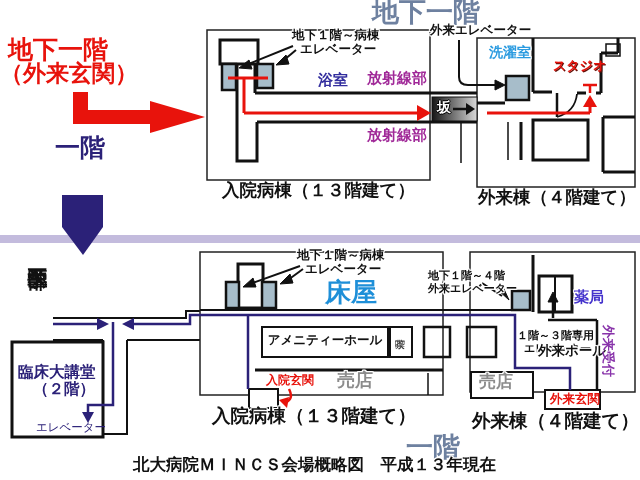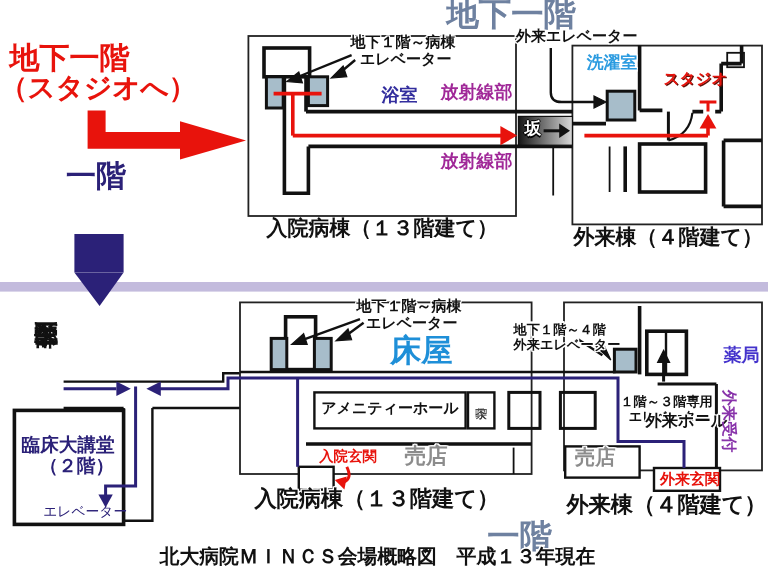--- a/index.html
+++ b/index.html
@@ -156,21 +156,21 @@
     <rect x="62" y="195" width="41" height="32"></rect>
     <polygon points="62,227 103,227 83,255"></polygon>
   </g>
 </svg>
 
 <div class="lbl slate" style="left:372px;top:-2px;">地下一階</div>
 <div class="lbl slate" style="left:406px;top:433px;">一階</div>
 <div class="lbl halo" style="left:133px;top:456px;font-size:16.5px;color:#111;">北大病院ＭＩＮＣＳ会場概略図　平成１３年現在</div>
 
 <div class="lbl red" style="left:8px;top:36px;font-size:25px;">地下一階</div>
-<div class="lbl red" style="left:0px;top:61px;font-size:23px;">（スタジオへ）</div>
+<div class="lbl red" style="left:0px;top:61px;font-size:23px;">（外来玄関）</div>
 <div class="lbl navy" style="left:55px;top:134px;font-size:25px;">一階</div>
 
 <div class="lbl small halo" style="left:292px;top:29px;">地下１階～病棟</div>
 <div class="lbl small halo" style="left:300px;top:43px;">エレベーター</div>
 <div class="lbl halo" style="left:318px;top:72px;font-size:15px;color:#332e9e;">浴室</div>
 <div class="lbl magenta halo" style="left:367px;top:70px;font-size:15px;">放射線部</div>
 <div class="lbl magenta halo" style="left:367px;top:127px;font-size:15px;">放射線部</div>
 <div class="lbl bname" style="left:222px;top:181px;">入院病棟（１３階建て）</div>
 <div class="lbl small halo" style="left:430px;top:24px;">外来エレベーター</div>
 <div class="lbl halo" style="left:489px;top:45px;font-size:14px;color:#2b9be0;">洗濯室</div>
@@ -190,19 +190,19 @@
 <div class="lbl vert" style="left:394px;top:331px;font-size:10px;color:#333;font-weight:normal;">喫茶</div>
 <div class="lbl red halo" style="left:266px;top:374px;font-size:12px;">入院玄関</div>
 <div class="lbl gray halo" style="left:337px;top:371px;font-size:18px;">売店</div>
 <div class="lbl bname halo" style="left:212px;top:406px;font-size:18.5px;">入院病棟（１３階建て）</div>
 
 <div class="lbl xsmall halo" style="left:428px;top:254px;">地下１階～４階</div>
 <div class="lbl xsmall halo" style="left:428px;top:267px;">外来エレベーター</div>
 <div class="lbl xsmall halo" style="left:517px;top:314px;">１階～３階専用</div>
 <div class="lbl xsmall halo" style="left:524px;top:327px;">エレベーター</div>
 <div class="lbl halo" style="left:538px;top:344px;font-size:13.5px;color:#111;">外来ホール</div>
-<div class="lbl halo" style="left:603px;top:289px;font-size:15px;color:#4433cc;">薬局</div>
+<div class="lbl halo" style="left:574px;top:289px;font-size:15px;color:#4433cc;">薬局</div>
 <div class="lbl sideways" style="left:601px;top:325px;font-size:13px;color:#8833aa;height:68px;">外来受付</div>
 <div class="lbl gray halo" style="left:479px;top:373px;font-size:17px;">売店</div>
 <div class="lbl red" style="left:550px;top:393px;font-size:12.5px;">外来玄関</div>
 <div class="lbl bname halo" style="left:472px;top:411px;font-size:18.5px;">外来棟（４階建て）</div>
 
 </div>
 
 </body></html>

